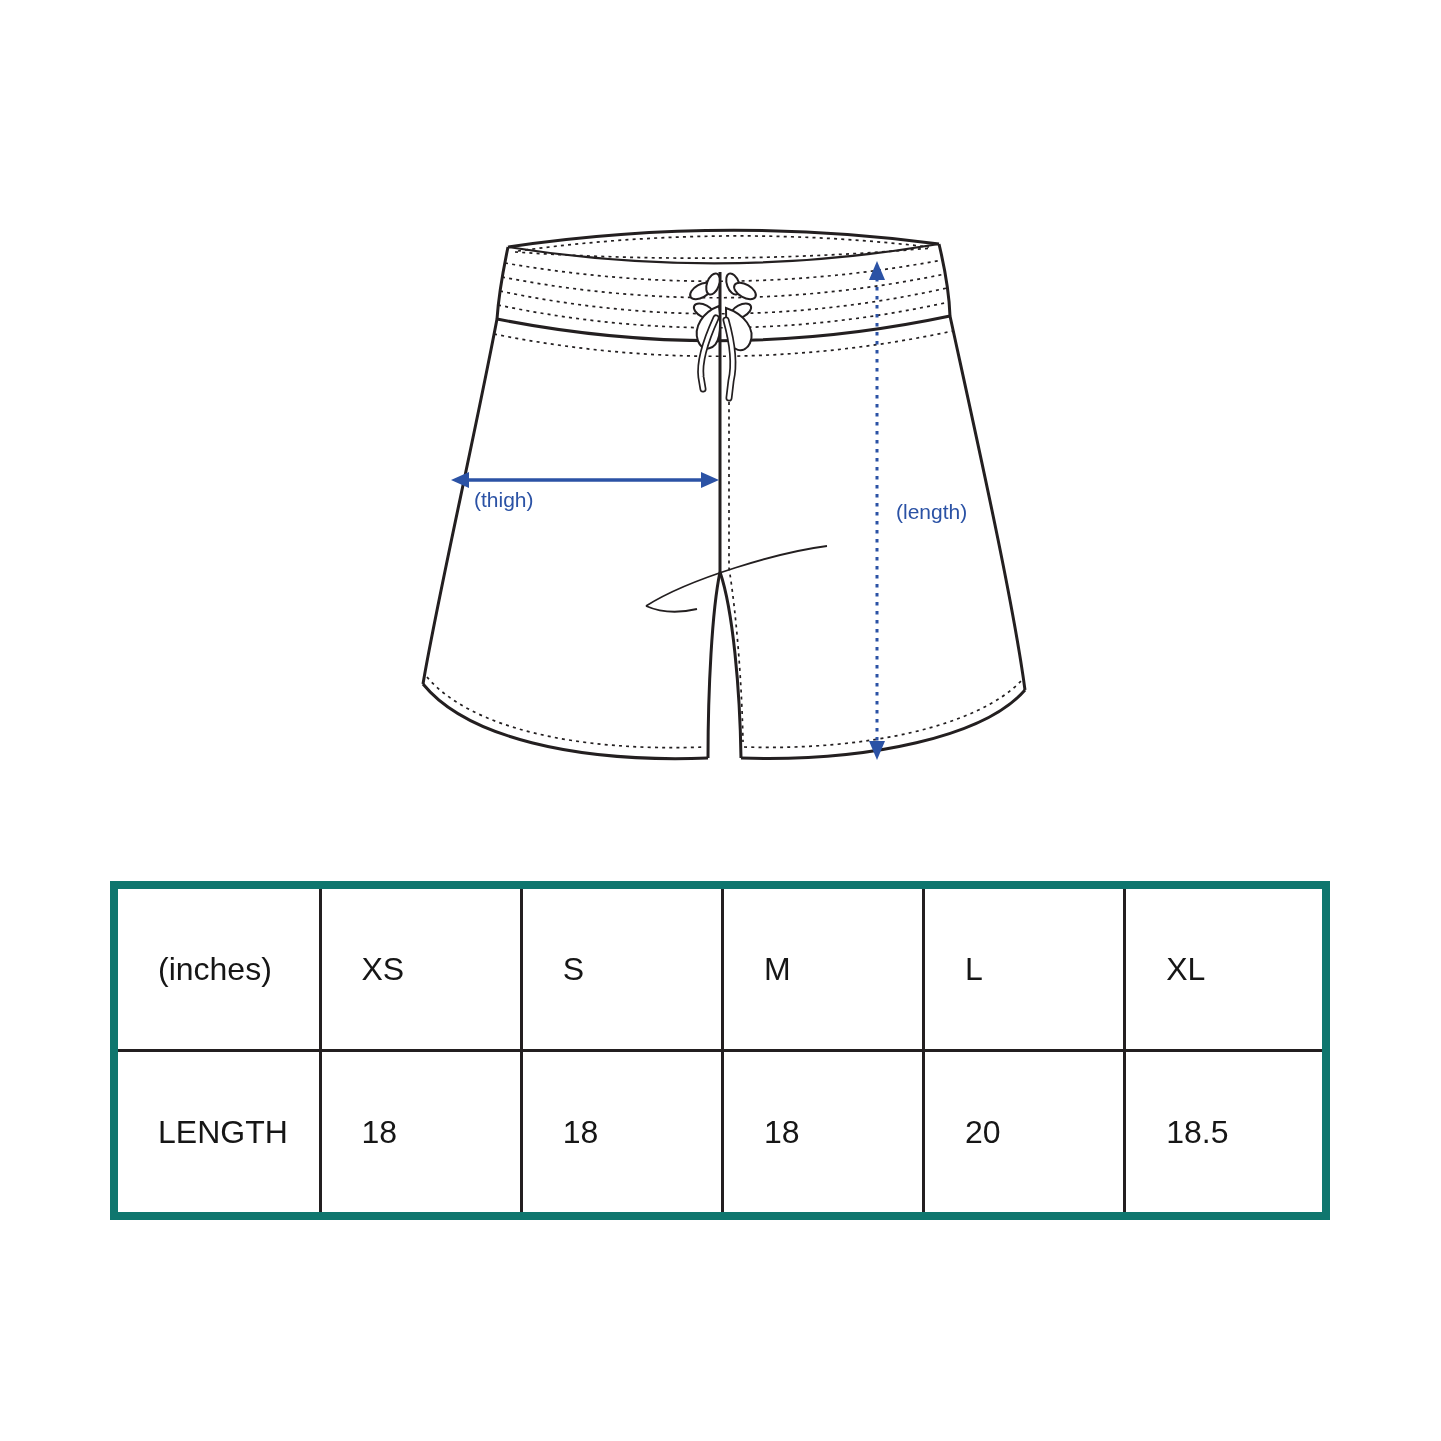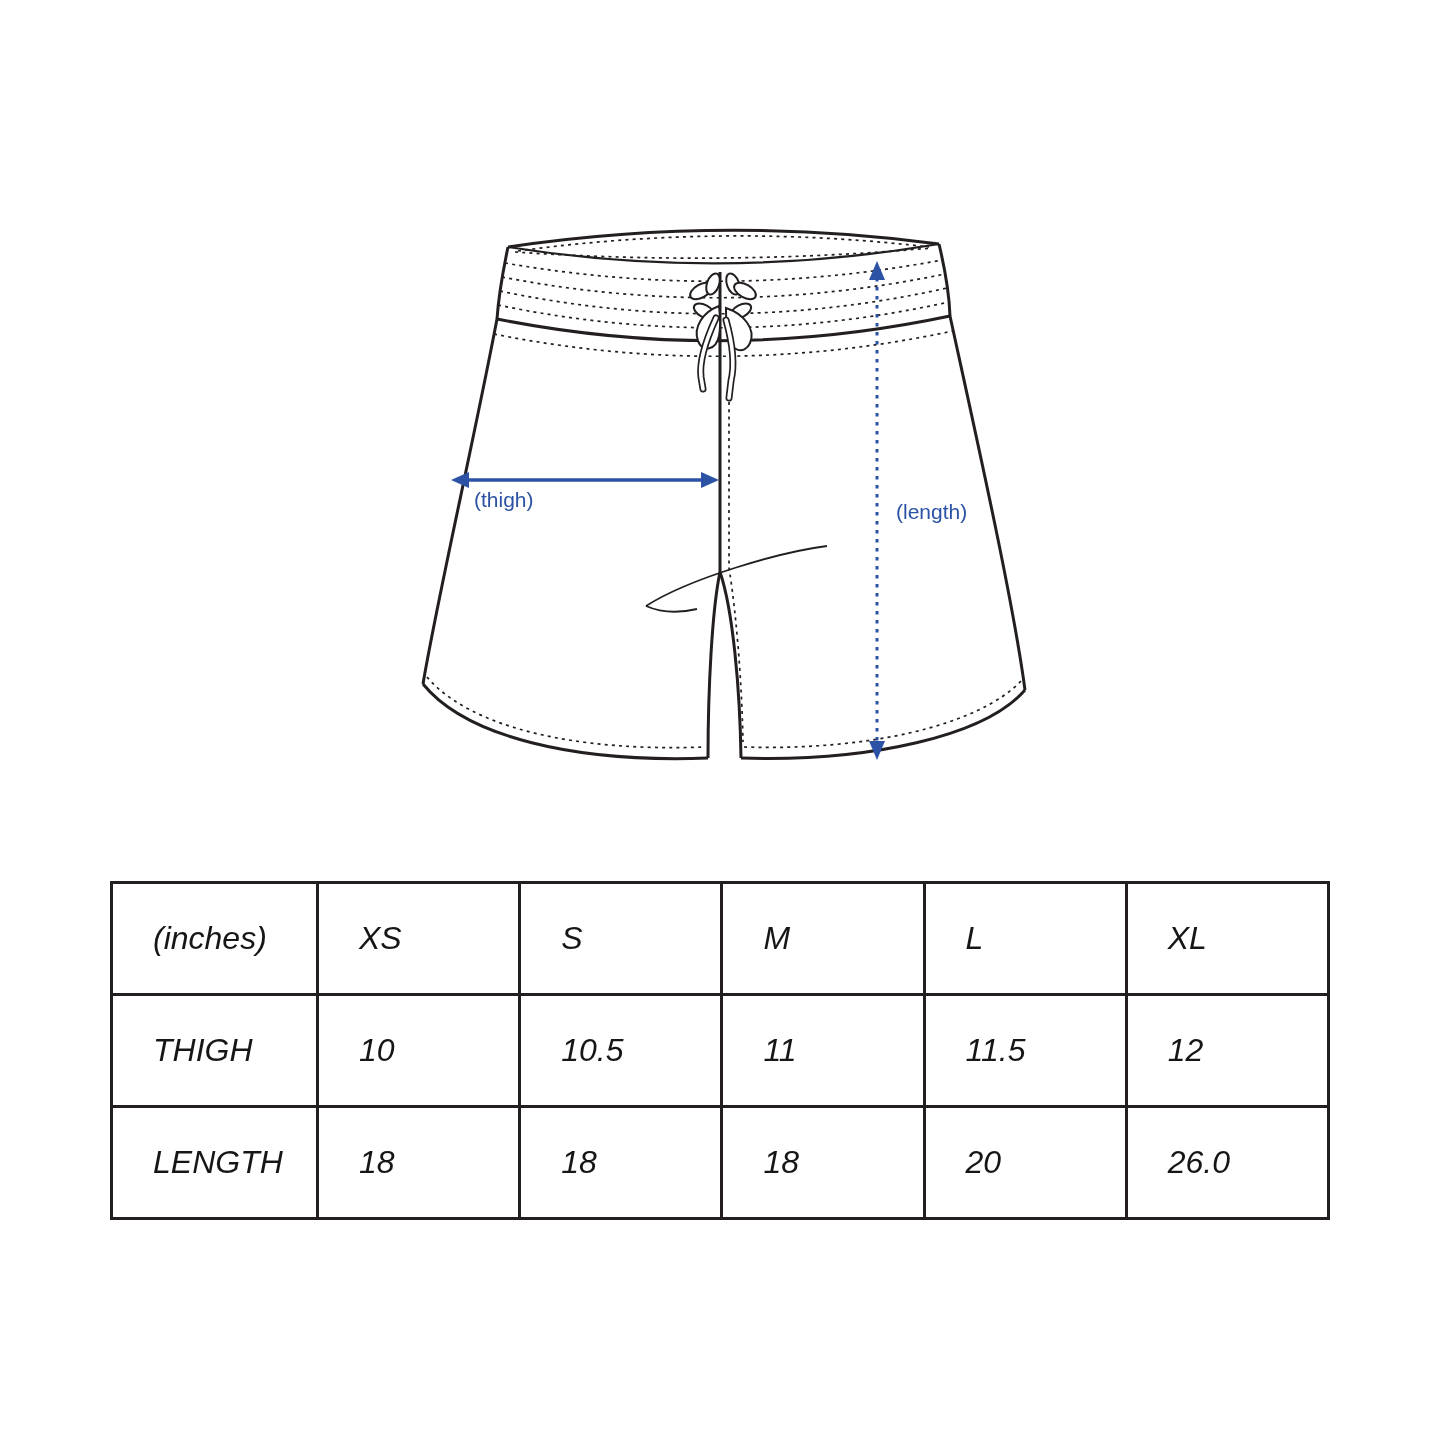--- a/index.html
+++ b/index.html
@@ -14,21 +14,21 @@
   .stitch{stroke-width:1.7;stroke-dasharray:3 4.2;}
   .string-outer{stroke:#231f20;stroke-width:7;fill:none;stroke-linecap:round;}
   .string-inner{stroke:#ffffff;stroke-width:3.6;fill:none;stroke-linecap:round;}
   .loop{fill:#ffffff;stroke:#231f20;stroke-width:2;}
   .anno-line{stroke-width:3.4;fill:none;}
   .anno-dotted{stroke-width:3;fill:none;stroke-dasharray:3.5 5.5;}
   .anno-text{font-family:"Liberation Sans",sans-serif;font-size:21px;}
   #size-table-wrap{position:absolute;left:110px;top:881px;width:1220px;height:339px;}
   table.size-table{
     width:100%;height:100%;border-collapse:collapse;table-layout:fixed;
-    border:2px solid #0f766e;font-size:32px;color:#161616;font-style:italic;
+    border:8px solid #0f766e;font-size:32px;color:#161616;
   }
   table.size-table td{
     border:3px solid #231f20;padding:0 0 0 40px;vertical-align:middle;
     white-space:nowrap;font-weight:400;
   }
 </style>
 </head>
 <body>
 
 <svg id="sketch" width="1441" height="1441" viewBox="0 0 1441 1441" xmlns="http://www.w3.org/2000/svg">
@@ -116,30 +116,22 @@
     <tbody>
       <tr>
         <td>(inches)</td>
         <td>XS</td>
         <td>S</td>
         <td>M</td>
         <td>L</td>
         <td>XL</td>
       </tr>
       <tr>
-        <td>THIGH</td>
-        <td>10</td>
-        <td>10.5</td>
-        <td>11</td>
-        <td>11.5</td>
-        <td>12</td>
-      </tr>
-      <tr>
         <td>LENGTH</td>
         <td>18</td>
         <td>18</td>
         <td>18</td>
         <td>20</td>
-        <td>26.0</td>
+        <td>18.5</td>
       </tr>
     </tbody>
   </table>
 </div>
 
 </body></html>

